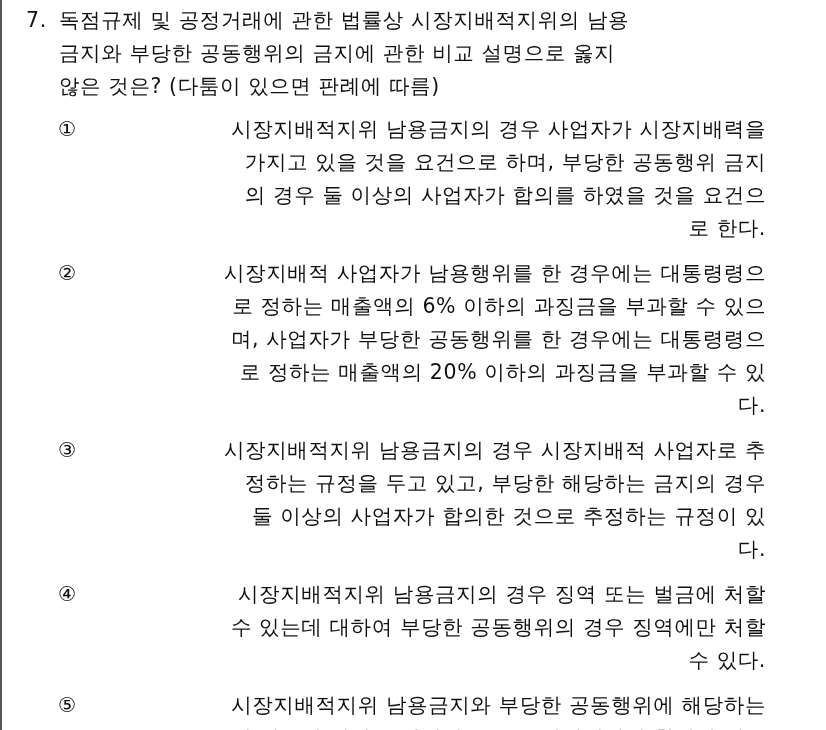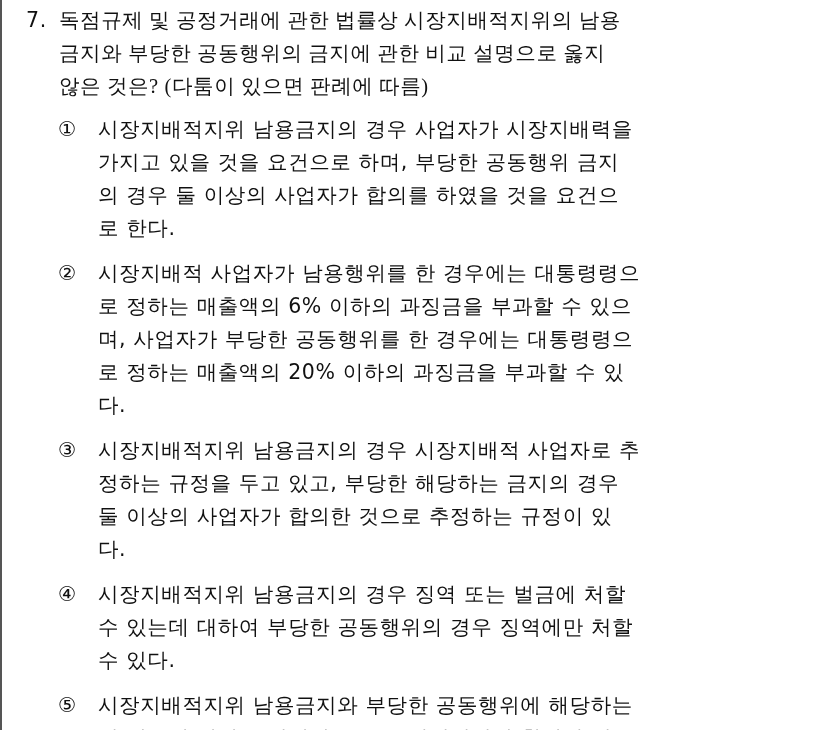--- a/index.html
+++ b/index.html
@@ -3,26 +3,26 @@
 <meta charset="utf-8">
 <style>
   html, body { margin: 0; padding: 0; background: #ffffff; }
   body { width: 826px; height: 730px; position: relative; overflow: hidden;
          font-family: "DejaVu Sans", "Liberation Sans", sans-serif; color: #111; }
   .frame { position: absolute; left: 0; top: 0; width: 824px; height: 730px;
            border-left: 2px solid #555; }
   .question { position: absolute; left: 24px; top: 4px; width: 740px; }
   .q-head { display: flex; font-size: 20.5px; line-height: 33px; letter-spacing: 0.6px; }
   .q-num { width: 33px; flex: none; }
-  .q-text { flex: 1; white-space: pre-line; font-family: Liberation Serif, serif; }
+  .q-text { flex: 1; white-space: pre-line; }
   .options { margin-top: 10px; }
   .opt { display: flex; font-size: 20.5px; line-height: 33px; letter-spacing: 0.6px;
          margin-left: 32px; margin-bottom: 12px; }
   .opt-mark { width: 40px; flex: none; }
-  .opt-text { flex: 1; white-space: pre-line; }
+  .opt-text { flex: 1; white-space: pre-line; text-align: right; }
 </style>
 </head>
 <body>
 
 <div class="frame">
   <div class="question">
     <div class="q-head">
       <span class="q-num">7.</span>
       <span class="q-text">독점규제 및 공정거래에 관한 법률상 시장지배적지위의 남용
 금지와 부당한 공동행위의 금지에 관한 비교 설명으로 옳지

